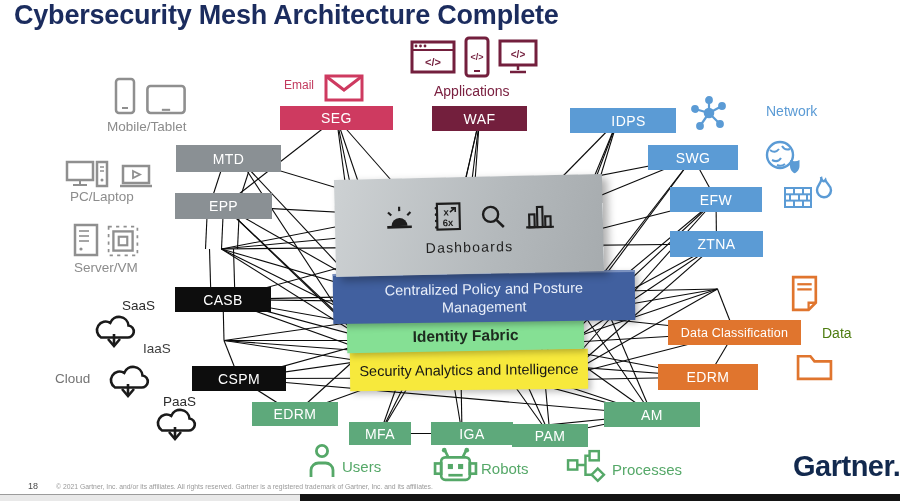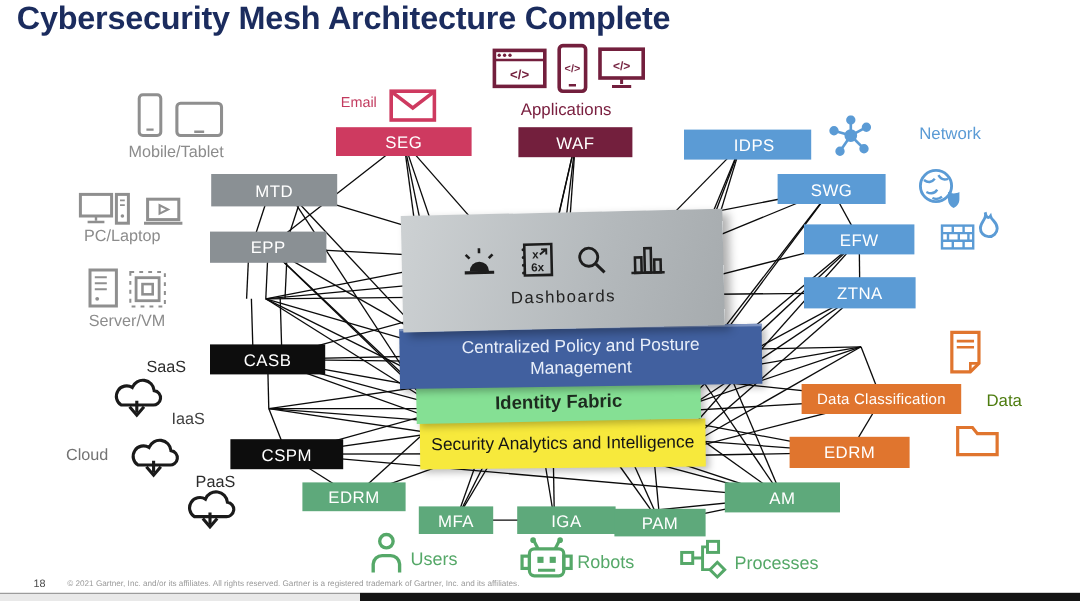--- a/index.html
+++ b/index.html
@@ -437,18 +437,19 @@
       </svg>
     </div>
     <div class="dash-label">Dashboards</div>
   </div>
   <div class="layer cppm">Centralized Policy and Posture Management</div>
   <div class="layer idf">Identity Fabric</div>
   <div class="layer sai">Security Analytics and Intelligence</div>
 
   <div class="footer-page">18</div>
   <div class="footer-copy">© 2021 Gartner, Inc. and/or its affiliates. All rights reserved. Gartner is a registered trademark of Gartner, Inc. and its affiliates.</div>
+  <div class="logo">Gartner.</div>
 
   <div class="scrub">
     <div class="scrub-played"></div>
     <div class="scrub-rest"></div>
   </div>
 </div>
 
 </body></html>

